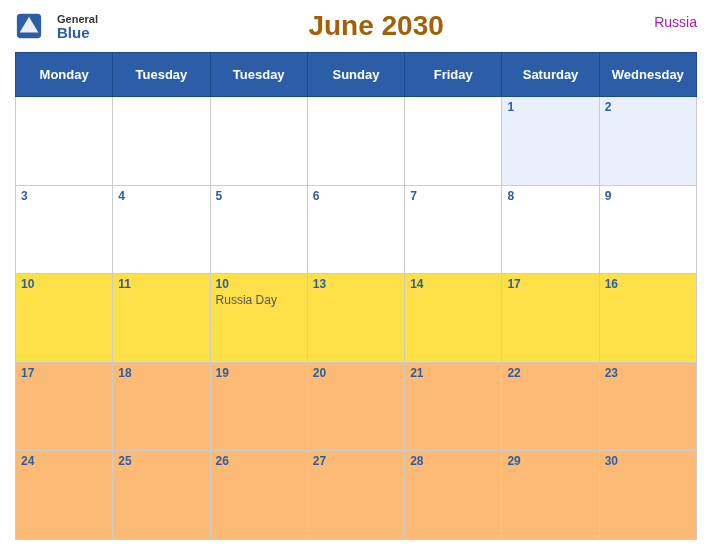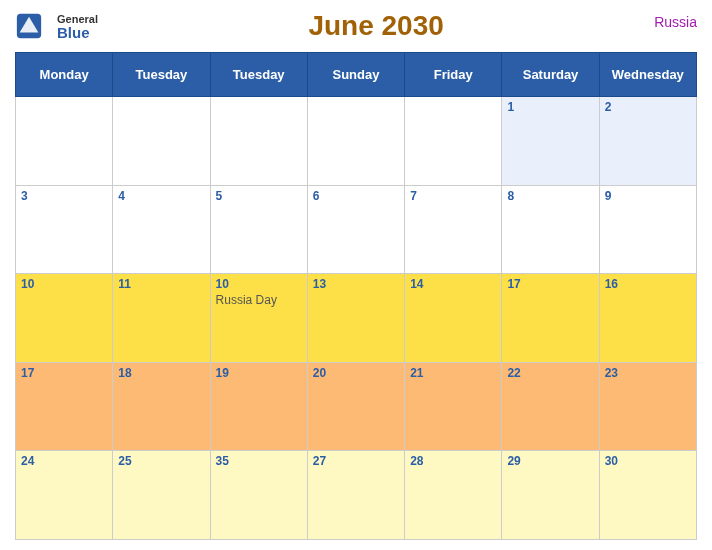--- a/index.html
+++ b/index.html
@@ -84,21 +84,21 @@
     }
     .holiday-name {
       font-size: 12px;
       color: #555;
       margin-top: 2px;
     }
     tr.row1 td { background-color: #eaf0fb; }
     tr.row2 td { background-color: #fff; }
     tr.row3 td { background-color: #fde047; }
     tr.row4 td { background-color: #fdba74; }
-    tr.row5 td { background-color: #fef9c3; }
+    tr.row5 td { background-color: #fdba74; }
   </style>
 </head>
 <body>
 
 <div class="header-top">
   <div class="logo">
     <svg class="logo-icon" viewBox="0 0 30 30">
       <rect x="2" y="2" width="26" height="26" rx="4" fill="#2b5ea7"></rect>
       <polygon points="15,5 25,22 5,22" fill="white" opacity="0.9"></polygon>
     </svg>
@@ -208,21 +208,21 @@
         </td>
       </tr>
       <tr class="row5">
         <td>
           <div class="day-number">24</div>
         </td>
         <td>
           <div class="day-number">25</div>
         </td>
         <td>
-          <div class="day-number">35</div>
+          <div class="day-number">26</div>
         </td>
         <td>
           <div class="day-number">27</div>
         </td>
         <td>
           <div class="day-number">28</div>
         </td>
         <td>
           <div class="day-number">29</div>
         </td>

